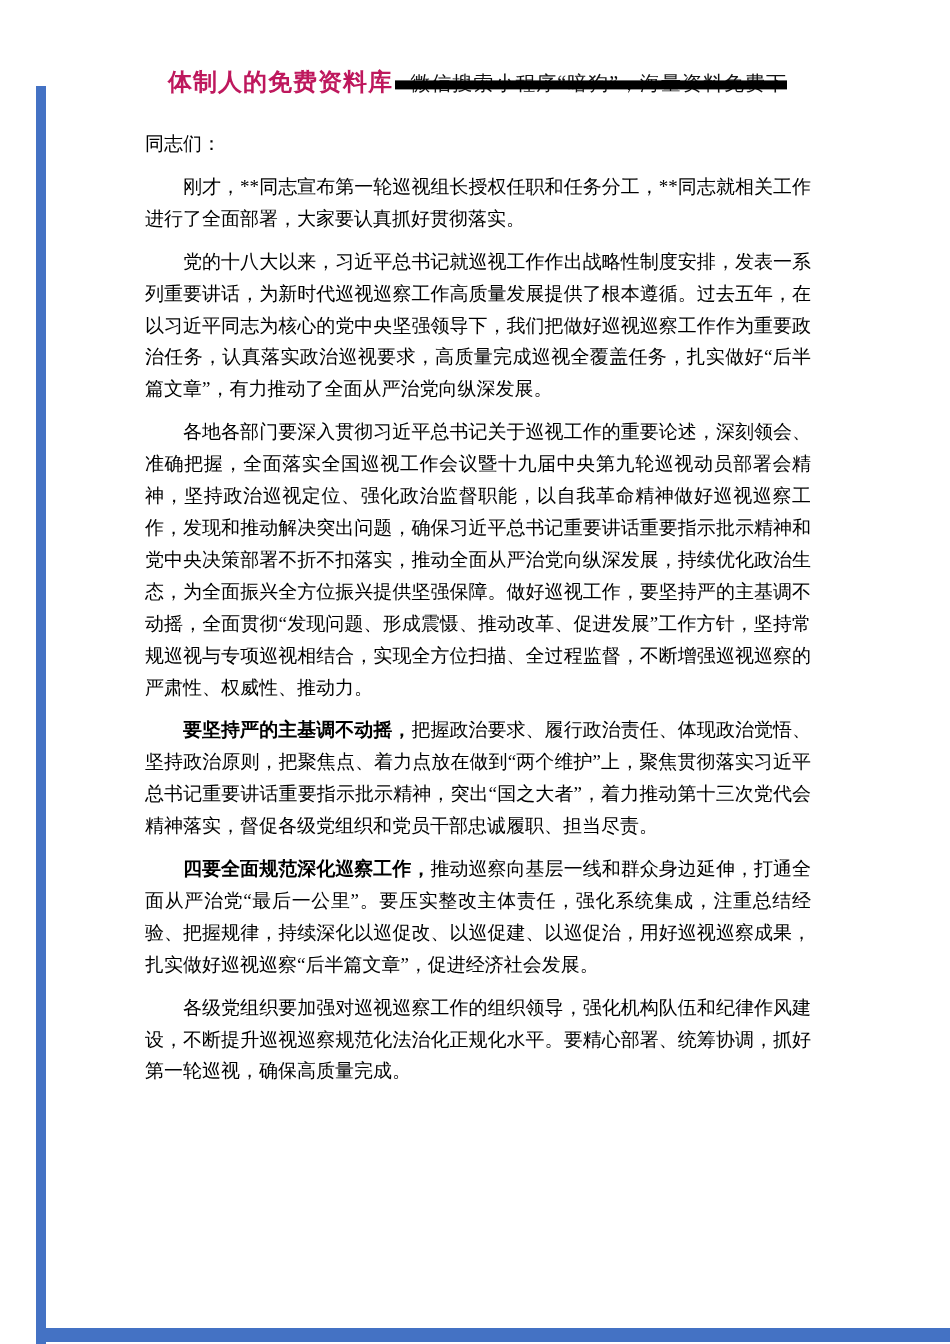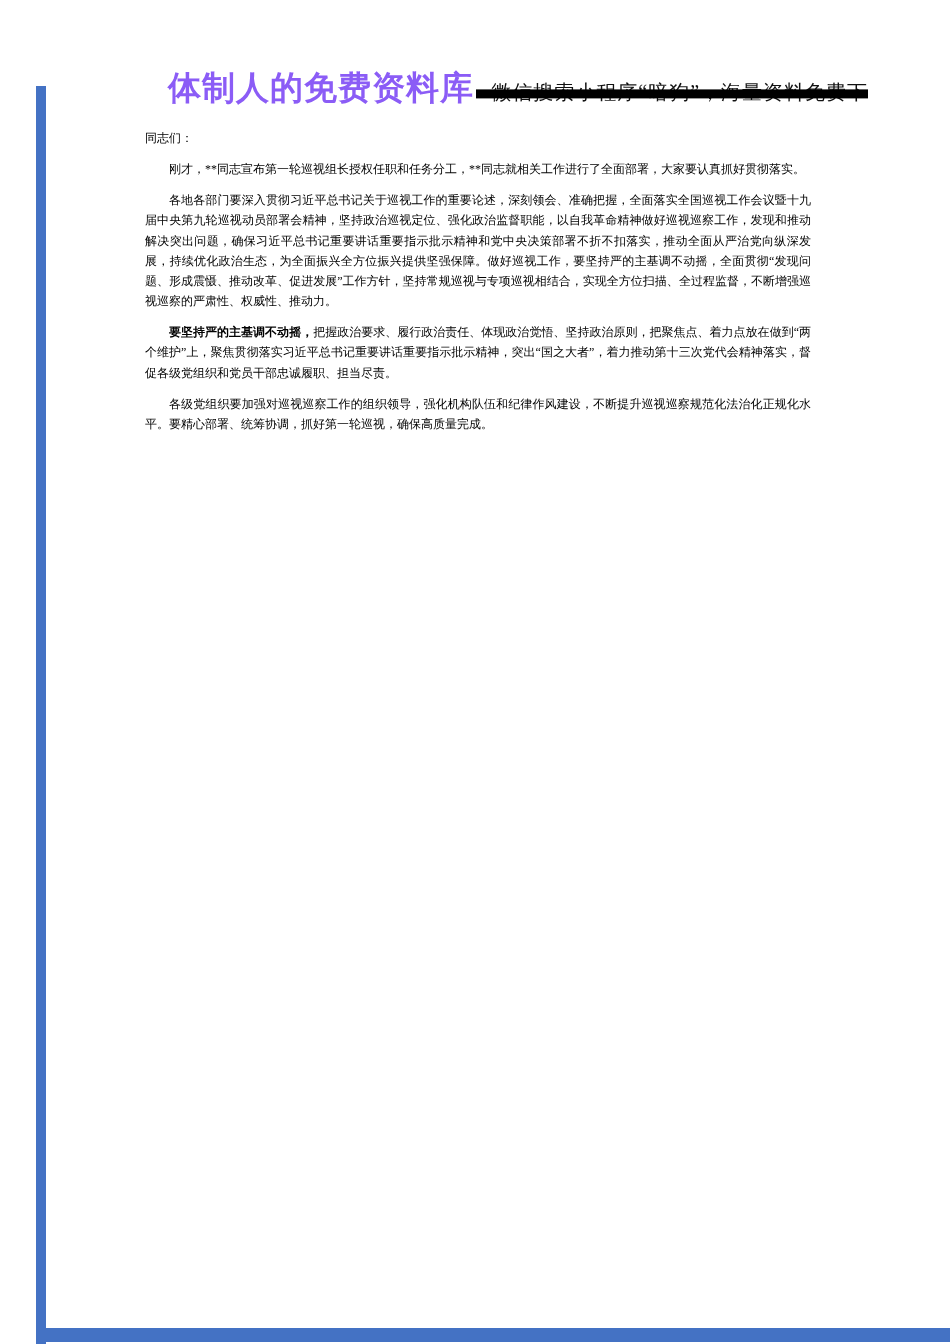--- a/index.html
+++ b/index.html
@@ -34,23 +34,23 @@
   
   .header {
     position: absolute;
     left: 168px;
     top: 66px;
     white-space: nowrap;
     display: flex;
     align-items: baseline;
   }
   .brand {
-    color: #8b5cf6;
+    color: #be185d;
     font-weight: bold;
-    font-size: 33px;
+    font-size: 24px;
     letter-spacing: 1px;
   }
   .suffix-wrap {
     position: relative;
     display: inline-block;
     margin-left: 2px;
   }
   .suffix-text {
     font-size: 20px;
     color: #111;
@@ -69,21 +69,21 @@
 
   
   .content {
     position: absolute;
     left: 145px;
     top: 128px;
     width: 666px;
   }
   .content p {
     margin: 0 0 11px 0;
-    font-size: 12px;
+    font-size: 19px;
     line-height: 1.68;
     text-indent: 2em;
     text-align: justify;
     text-justify: inter-ideograph;
   }
   .content p.no-indent { text-indent: 0; }
   .lead { font-weight: bold; }
 </style>
 </head>
 <body>
@@ -100,21 +100,27 @@
 </div>
 
 <div class="content">
   <p class="no-indent">
     <span>同志们：</span>
   </p>
   <p>
     <span>刚才，**同志宣布第一轮巡视组长授权任职和任务分工，**同志就相关工作进行了全面部署，大家要认真抓好贯彻落实。</span>
   </p>
   <p>
+    <span>党的十八大以来，习近平总书记就巡视工作作出战略性制度安排，发表一系列重要讲话，为新时代巡视巡察工作高质量发展提供了根本遵循。过去五年，在以习近平同志为核心的党中央坚强领导下，我们把做好巡视巡察工作作为重要政治任务，认真落实政治巡视要求，高质量完成巡视全覆盖任务，扎实做好“后半篇文章”，有力推动了全面从严治党向纵深发展。</span>
+  </p>
+  <p>
     <span>各地各部门要深入贯彻习近平总书记关于巡视工作的重要论述，深刻领会、准确把握，全面落实全国巡视工作会议暨十九届中央第九轮巡视动员部署会精神，坚持政治巡视定位、强化政治监督职能，以自我革命精神做好巡视巡察工作，发现和推动解决突出问题，确保习近平总书记重要讲话重要指示批示精神和党中央决策部署不折不扣落实，推动全面从严治党向纵深发展，持续优化政治生态，为全面振兴全方位振兴提供坚强保障。做好巡视工作，要坚持严的主基调不动摇，全面贯彻“发现问题、形成震慑、推动改革、促进发展”工作方针，坚持常规巡视与专项巡视相结合，实现全方位扫描、全过程监督，不断增强巡视巡察的严肃性、权威性、推动力。</span>
   </p>
   <p>
     <span class="lead">要坚持严的主基调不动摇，</span><span>把握政治要求、履行政治责任、体现政治觉悟、坚持政治原则，把聚焦点、着力点放在做到“两个维护”上，聚焦贯彻落实习近平总书记重要讲话重要指示批示精神，突出“国之大者”，着力推动第十三次党代会精神落实，督促各级党组织和党员干部忠诚履职、担当尽责。</span>
+  </p>
+  <p>
+    <span class="lead">四要全面规范深化巡察工作，</span><span>推动巡察向基层一线和群众身边延伸，打通全面从严治党“最后一公里”。要压实整改主体责任，强化系统集成，注重总结经验、把握规律，持续深化以巡促改、以巡促建、以巡促治，用好巡视巡察成果，扎实做好巡视巡察“后半篇文章”，促进经济社会发展。</span>
   </p>
   <p>
     <span>各级党组织要加强对巡视巡察工作的组织领导，强化机构队伍和纪律作风建设，不断提升巡视巡察规范化法治化正规化水平。要精心部署、统筹协调，抓好第一轮巡视，确保高质量完成。</span>
   </p>
 </div>
 
 </body></html>

